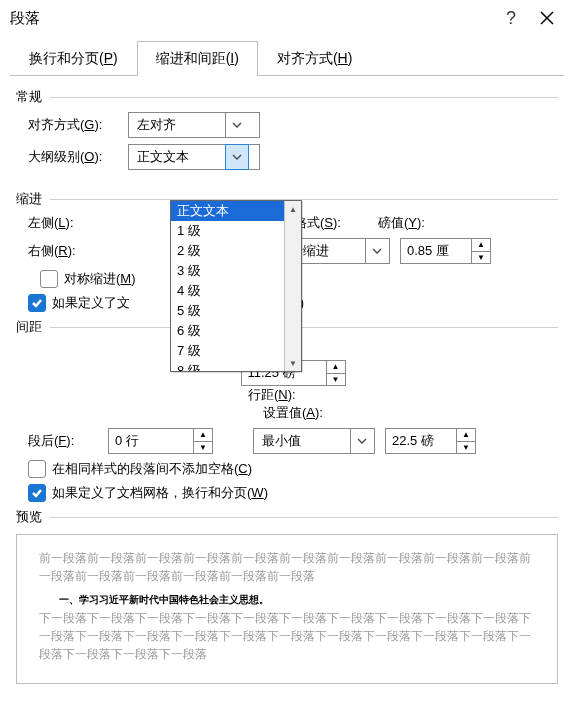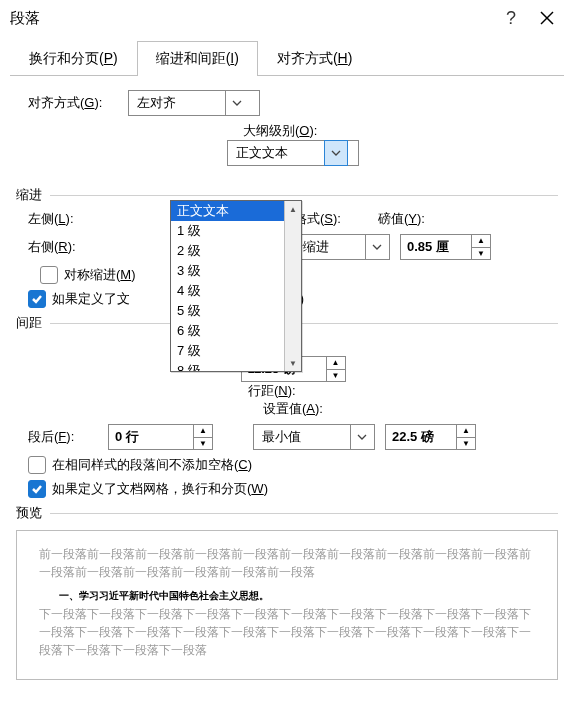--- a/index.html
+++ b/index.html
@@ -20,21 +20,21 @@
   .body{padding:8px 16px 0 16px;}
   .group-label{color:#000;font-size:13px;margin:4px 0 2px 0;display:flex;align-items:center;}
   .group-label .line{flex:1;height:1px;background:#d0d0d0;margin-left:8px;}
   .row{display:flex;align-items:center;margin:6px 0;}
   .lbl{width:100px;display:inline-block;}
   .select{display:inline-flex;align-items:center;border:1px solid #888;height:24px;background:#fff;}
   .select .val{padding:0 8px;min-width:80px;}
   .select .arrow{width:22px;height:100%;display:flex;align-items:center;justify-content:center;border-left:1px solid #888;cursor:pointer;}
   .select.highlight .arrow{background:#cfe6fb;border:1px solid #2a84d6;margin:-1px -1px -1px 0;}
   .spin{display:inline-flex;align-items:center;border:1px solid #888;height:24px;background:#fff;}
-  .spin .val{padding:0 6px;min-width:58px;font-weight:bold;}
+  .spin .val{padding:0 6px;min-width:58px;}
   .spin .btns{width:18px;height:100%;display:flex;flex-direction:column;border-left:1px solid #888;}
   .spin .btns div{flex:1;display:flex;align-items:center;justify-content:center;font-size:8px;cursor:pointer;}
   .spin .btns div:first-child{border-bottom:1px solid #888;}
   .check{display:inline-flex;align-items:center;cursor:pointer;}
   .check .box{width:16px;height:16px;border:1px solid #888;border-radius:3px;margin-right:6px;display:flex;align-items:center;justify-content:center;background:#fff;}
   .check.on .box{background:#1976d2;border-color:#1976d2;}
   .check.on .box svg{width:10px;height:10px;display:block;stroke:#fff;stroke-width:2.5;fill:none;}
   
   .dropdown{position:absolute;left:170px;top:200px;width:130px;border:1px solid #666;background:#fff;z-index:100;box-shadow:1px 1px 0 rgba(0,0,0,0.15);}
   .dropdown .list{height:170px;overflow:hidden;}
@@ -72,34 +72,38 @@
   <div class="tab active">
     <span>缩进和间距</span>(<span class="uacc">I</span>)
   </div>
   <div class="tab">
     <span>对齐方式</span>(<span class="uacc">H</span>)
   </div>
 </div>
 
 <div class="body">
 
+  <div class="group-label">
+    <span>常规</span>
+        <span class="line"></span>
+  </div>
   <div class="row" style="margin-left:12px;">
     <span class="lbl">
       <span>对齐方式</span>(<span class="uacc">G</span>):
     </span>
     <span class="select" style="width:130px;">
       <span class="val">左对齐</span>
       <span class="arrow">
         <svg class="chev" viewBox="0 0 10 10">
               <polyline points="1,3 5,7 9,3" fill="none" stroke="#444" stroke-width="1.3"></polyline>
             </svg>
       </span>
     </span>
   </div>
-  <div class="row" style="margin-left:12px;flex-direction:column;">
+  <div class="row" style="margin-left:12px;">
     <span class="lbl">
       <span>大纲级别</span>(<span class="uacc">O</span>):
     </span>
     <span class="select highlight" style="width:130px;">
       <span class="val">正文文本</span>
       <span class="arrow">
         <svg class="chev" viewBox="0 0 10 10">
               <polyline points="1,3 5,7 9,3" fill="none" stroke="#444" stroke-width="1.3"></polyline>
             </svg>
       </span>

